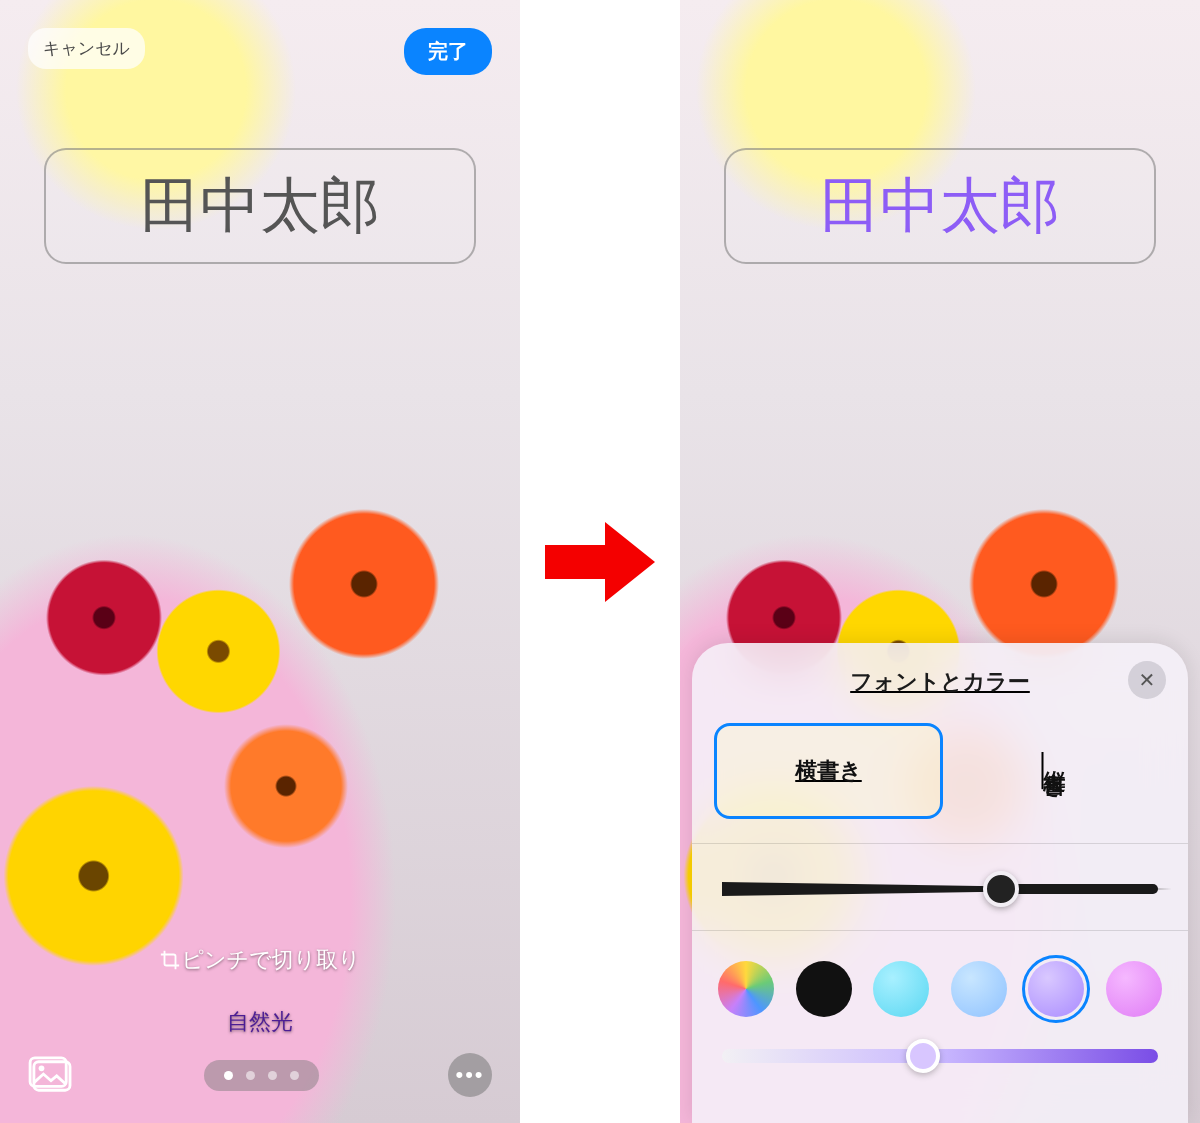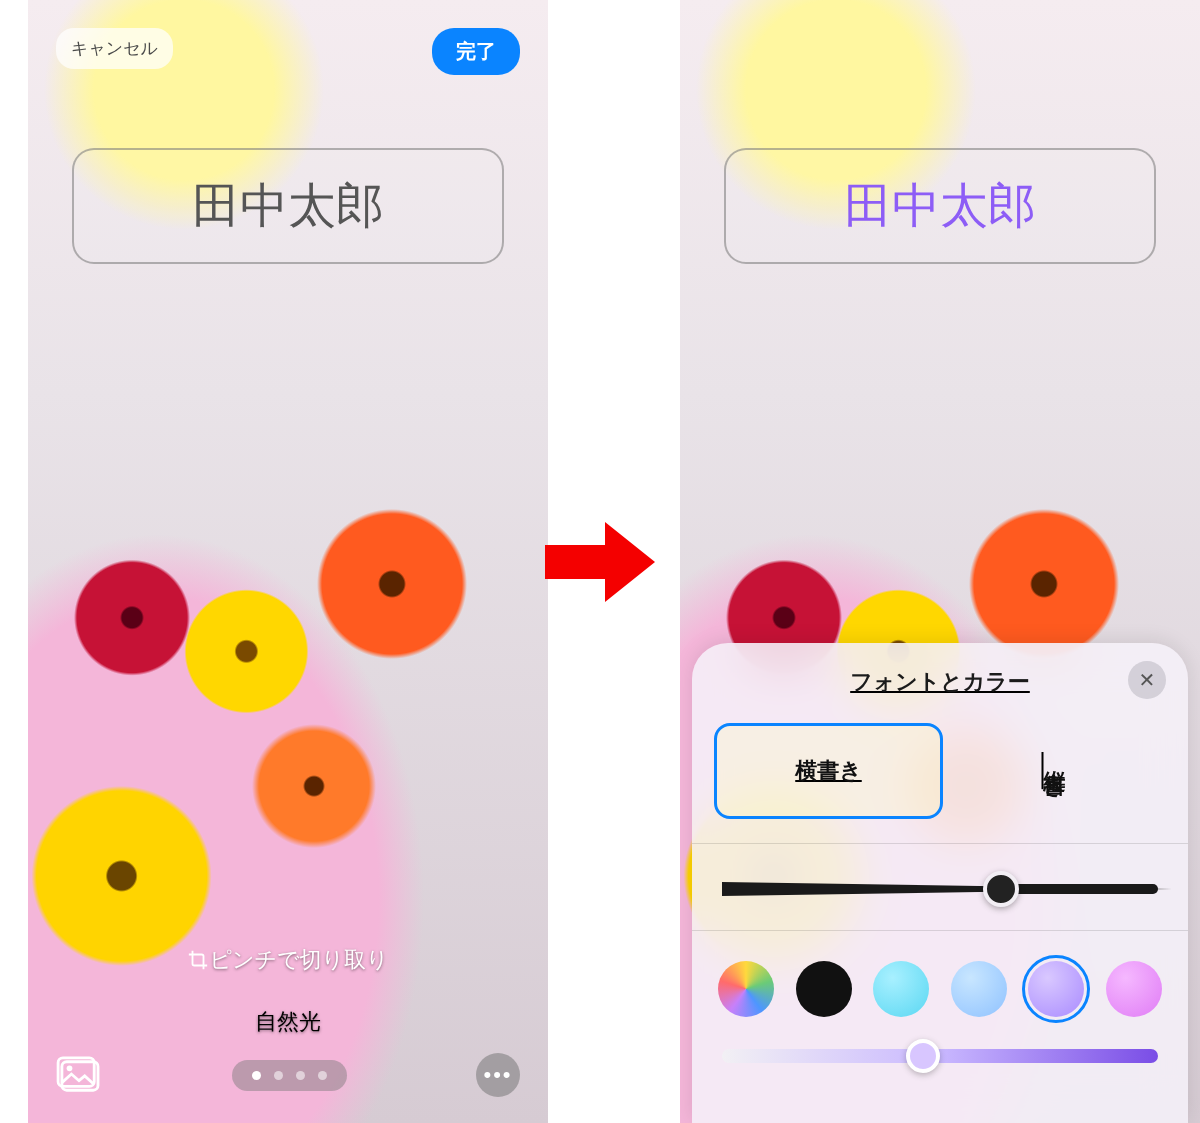--- a/index.html
+++ b/index.html
@@ -10,21 +10,21 @@
     background: #fff;
     position: relative;
     overflow: hidden;
   }
   .screen {
     position: absolute;
     width: 520px;
     height: 1123px;
     overflow: hidden;
   }
-  .screen-left { left: 0; top: 0; margin-left: 28px; }
+  .screen-left { left: 0; top: 0; }
   .screen-right { right: 0; top: 0; }
 
   
   .bg {
     position: absolute; inset: 0;
     background:
       radial-gradient(circle at 42% 58%, #ffd700 0 60px, transparent 62px),
       radial-gradient(circle at 70% 52%, #ff5a1f 0 70px, transparent 75px),
       radial-gradient(circle at 18% 78%, #ffd400 0 85px, transparent 90px),
       radial-gradient(circle at 55% 70%, #ff7a2a 0 55px, transparent 62px),
@@ -65,42 +65,42 @@
   }
 
   
   .name-field {
     position: absolute;
     top: 148px; left: 44px; right: 44px;
     height: 116px;
     border: 2px solid rgba(120,120,120,0.55);
     border-radius: 22px;
     display: flex; align-items: center; justify-content: center;
-    font-size: 48px;
+    font-size: 60px;
     font-weight: 400;
     background: rgba(255,255,255,0.05);
   }
   .name-gray { color: #555; }
   .name-purple { color: #8d5df6; }
 
   
   .crop-hint {
     position: absolute;
     bottom: 148px; left: 0; right: 0;
     text-align: center;
     color: #fff; font-size: 22px;
     text-shadow: 0 1px 3px rgba(0,0,0,0.5);
     display:flex; justify-content:center; align-items:center; 
   }
   .crop-hint svg { width:22px; height:22px; }
   .filter-label {
     position: absolute;
     bottom: 86px; left: 0; right: 0;
     text-align: center;
-    color: #000000; font-size: 22px;
+    color: #4c1d95; font-size: 22px;
     text-shadow: 0 1px 3px rgba(0,0,0,0.5);
   }
   .bottom-bar {
     position: absolute;
     bottom: 26px; left: 0; right: 0;
     display: flex; align-items: center; justify-content: space-between;
     padding: 0 28px;
   }
   .gallery-icon { width: 46px; height: 38px; color:#fff; }
   .page-dots {

